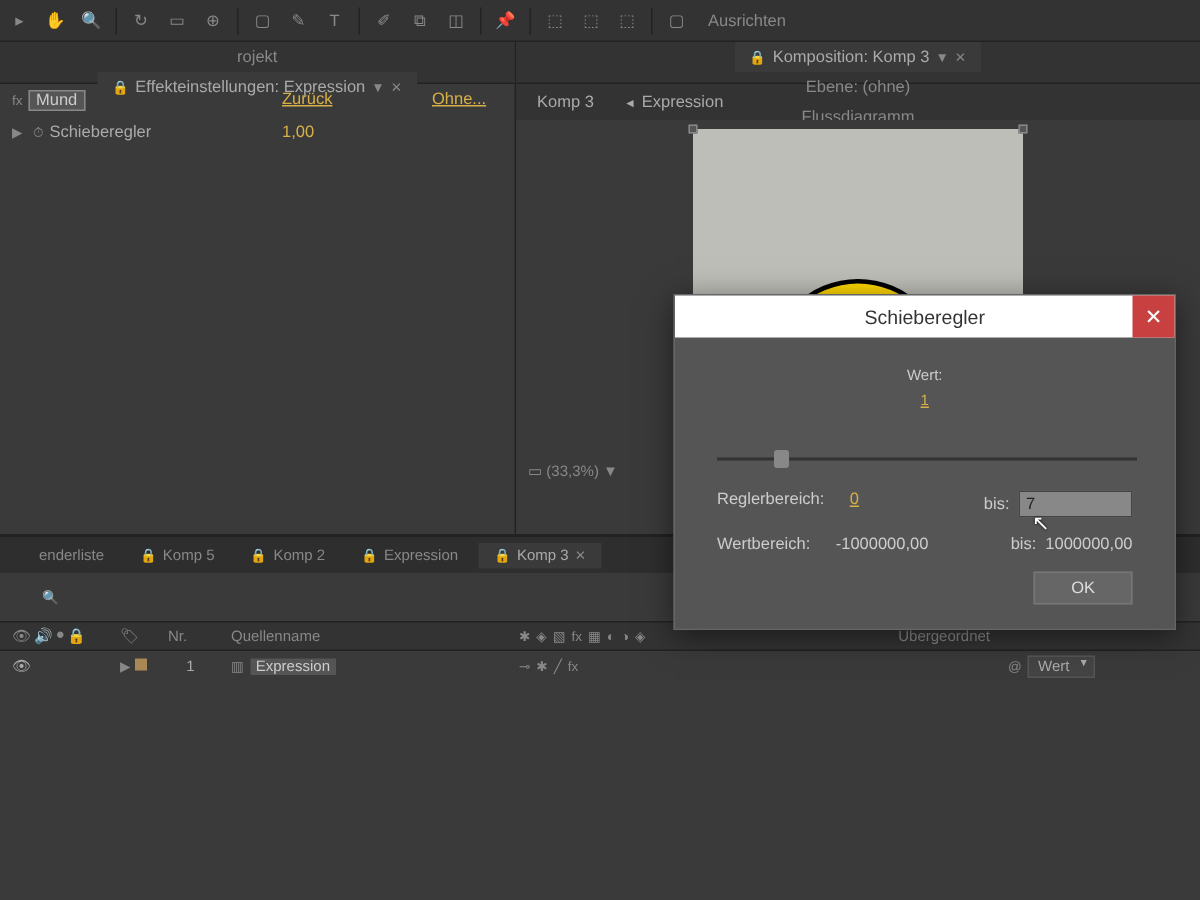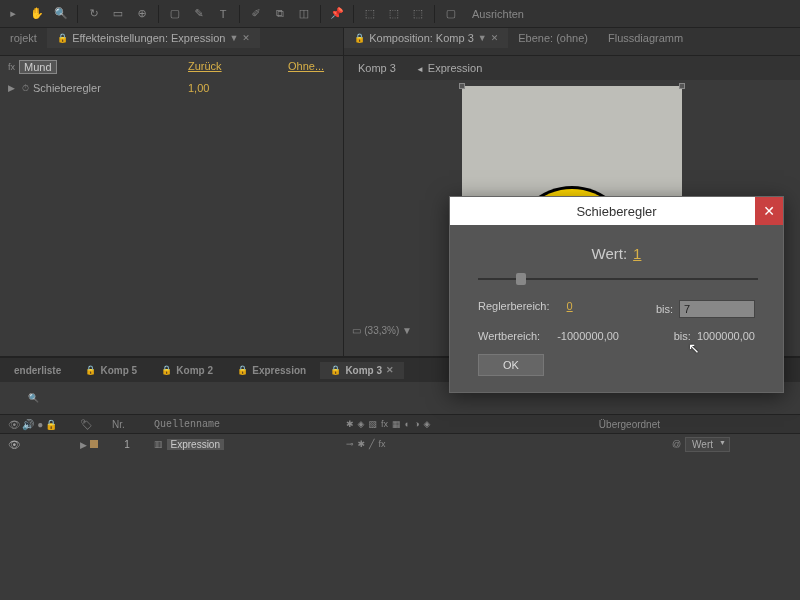--- a/index.html
+++ b/index.html
@@ -7,21 +7,21 @@
     
     .toolbar { height: 28px; background: #333; border-bottom: 1px solid #222; display: flex; align-items: center; padding: 0 5px; gap: 8px; }
     .toolbar-icon { width: 16px; height: 16px; color: #888; display: flex; align-items: center; justify-content: center; }
     .toolbar-sep { width: 1px; height: 18px; background: #222; }
     .toolbar-label { color: #888; margin-left: 5px; }
     
     .panels-row { display: flex; height: 328px; }
     .left-panel { width: 344px; background: #3a3a3a; border-right: 1px solid #222; }
     .right-panel { flex: 1; background: #3a3a3a; }
     
-    .panel-tabs { height: 28px; background: #333; display: flex; align-items: flex-start; border-bottom: 1px solid #222; }
+    .panel-tabs { height: 28px; background: #333; display: flex; align-items: center; border-bottom: 1px solid #222; flex-direction: column; }
     .panel-tab { padding: 4px 10px; color: #888; display: flex; align-items: center; gap: 4px; font-size: 11px; }
     .panel-tab.active { background: #3a3a3a; color: #aaa; }
     
     .breadcrumb { padding: 4px 8px; color: #aaa; background: #3a3a3a; }
     
     .effect-row { display: flex; padding: 4px 8px; font-size: 11px; }
     .effect-row.header { color: #d8b048; }
     .effect-name { width: 180px; display: flex; align-items: center; gap: 4px; }
     .effect-name .box { background: #555; border: 1px solid #888; padding: 0 4px; color: #ccc; }
     .effect-reset { width: 100px; color: #d8b048; text-decoration: underline; }
@@ -34,58 +34,58 @@
     .comp-tab.sep::before { content: '◄'; margin-right: 4px; font-size: 8px; }
     
     .viewer { position: relative; height: 260px; background: #3a3a3a; display: flex; align-items: flex-start; justify-content: center; padding-top: 6px; }
     .canvas { width: 220px; height: 140px; background: #bebeb8; position: relative; }
     .handle-tl, .handle-tr { position: absolute; width: 6px; height: 6px; background: #555; border: 1px solid #888; top: -3px; }
     .handle-tl { left: -3px; } .handle-tr { right: -3px; }
     .smiley { position: absolute; bottom: -20px; left: 50%; transform: translateX(-50%); width: 120px; height: 60px; background: #ffd700; border: 3px solid #000; border-radius: 60px 60px 0 0; border-bottom: none; }
     .eye { position: absolute; width: 22px; height: 22px; border: 3px solid #000; border-radius: 50%; background: #fff; top: 22px; }
     .eye.left { left: 28px; } .eye.right { right: 28px; }
     
-    .viewer-status { position: absolute; bottom: 4px; left: 8px; color: #888; font-size: 10px; }
+    .viewer-status { position: absolute; bottom: 20px; left: 8px; color: #888; font-size: 10px; }
     
     .timeline { background: #333; border-top: 2px solid #222; }
-    .tl-tabs { height: 24px; display: flex; align-items: center; padding: 0 4px; gap: 4px; background: #2e2e2e; font-weight: bold; }
+    .tl-tabs { height: 24px; display: flex; align-items: center; padding: 0 16px; gap: 4px; background: #2e2e2e; }
     .tl-tab { padding: 3px 10px; color: #888; display: flex; align-items: center; gap: 4px; font-size: 10px; }
     .tl-tab.active { background: #3a3a3a; color: #aaa; }
     .tl-timecode { height: 32px; display: flex; align-items: center; padding: 0 8px; background: #3a3a3a; }
     .timecode { color: #d8b048; font-size: 16px; font-family: monospace; }
     .timecode-sub { color: #666; font-size: 9px; margin-left: 0; display: block; }
     .tl-header { height: 20px; background: #333; display: flex; align-items: center; padding: 0 8px; gap: 12px; font-size: 10px; color: #888; border-top: 1px solid #222; border-bottom: 1px solid #222; }
     .tl-header .col1 { width: 60px; display: flex; gap: 2px; }
     .tl-header .col2 { width: 30px; }
-    .tl-header .col3 { width: 180px; font-family: Liberation Mono, monospace; }
+    .tl-header .col3 { width: 180px; }
     .tl-row { height: 20px; display: flex; align-items: center; padding: 0 8px; gap: 12px; font-size: 10px; background: #3a3a3a; }
     .tl-row .col1 { width: 60px; display: flex; gap: 6px; }
     .tl-row .col2 { width: 30px; text-align: center; }
     .tl-row .col3 { width: 180px; display: flex; align-items: center; gap: 4px; }
     .layer-name { background: #555; padding: 0 4px; color: #ccc; }
     .tl-parent { display: flex; align-items: center; gap: 4px; margin-left: auto; }
     .tl-dropdown { background: #444; border: 1px solid #555; padding: 1px 16px 1px 6px; color: #aaa; position: relative; }
     .tl-dropdown::after { content: '▼'; position: absolute; right: 3px; font-size: 7px; }
     .tl-blank { height: 128px; background: #3a3a3a; }
     
     .dialog { position: absolute; top: 196px; left: 449px; width: 335px; background: #555; border: 1px solid #666; box-shadow: 0 4px 20px rgba(0,0,0,0.5); }
     .dialog-title { height: 28px; background: #fff; display: flex; align-items: center; justify-content: center; position: relative; color: #333; font-size: 13px; }
     .dialog-close { position: absolute; right: 0; top: 0; width: 28px; height: 28px; background: #c94040; color: #fff; display: flex; align-items: center; justify-content: center; font-size: 14px; }
     .dialog-body { padding: 20px 28px 16px; background: #555; }
-    .dlg-row { display: flex; align-items: center; margin-bottom: 16px; font-size: 15px; }
+    .dlg-row { display: flex; align-items: center; margin-bottom: 32px; font-size: 10px; flex-direction: column; }
     .dlg-center { justify-content: center; gap: 6px; }
     .dlg-label { color: #ccc; }
     .dlg-val { color: #d8b048; text-decoration: underline; }
     .slider-track { width: 280px; height: 2px; background: #333; position: relative; margin: 8px auto 20px; }
     .slider-thumb { position: absolute; top: -5px; left: 38px; width: 10px; height: 12px; background: #888; border-radius: 2px; }
     .dlg-grid { display: flex; justify-content: space-between; margin-bottom: 12px; }
     .dlg-grid .left { display: flex; gap: 17px; }
     .dlg-grid .right { display: flex; gap: 6px; align-items: center; }
     .dlg-input { background: #888; border: 1px solid #444; padding: 2px 4px; width: 76px; color: #222; font-size: 11px; }
-    .dlg-buttons { display: flex; justify-content: flex-start; gap: 10px; }
+    .dlg-buttons { display: flex; justify-content: flex-end; gap: 10px; }
     .dlg-btn { padding: 4px 24px; background: #666; border: 1px solid #777; color: #ddd; font-size: 11px; }
     .cursor { position: absolute; top: 340px; left: 688px; font-size: 14px; color: #fff; text-shadow: 0 0 2px #000; pointer-events: none; }
     .small-icon { font-size: 9px; color: #888; }
   </style>
 </head>
 <body>
 
 <div class="toolbar">
   <span class="toolbar-icon">▸</span>
   <span class="toolbar-icon">✋</span>

